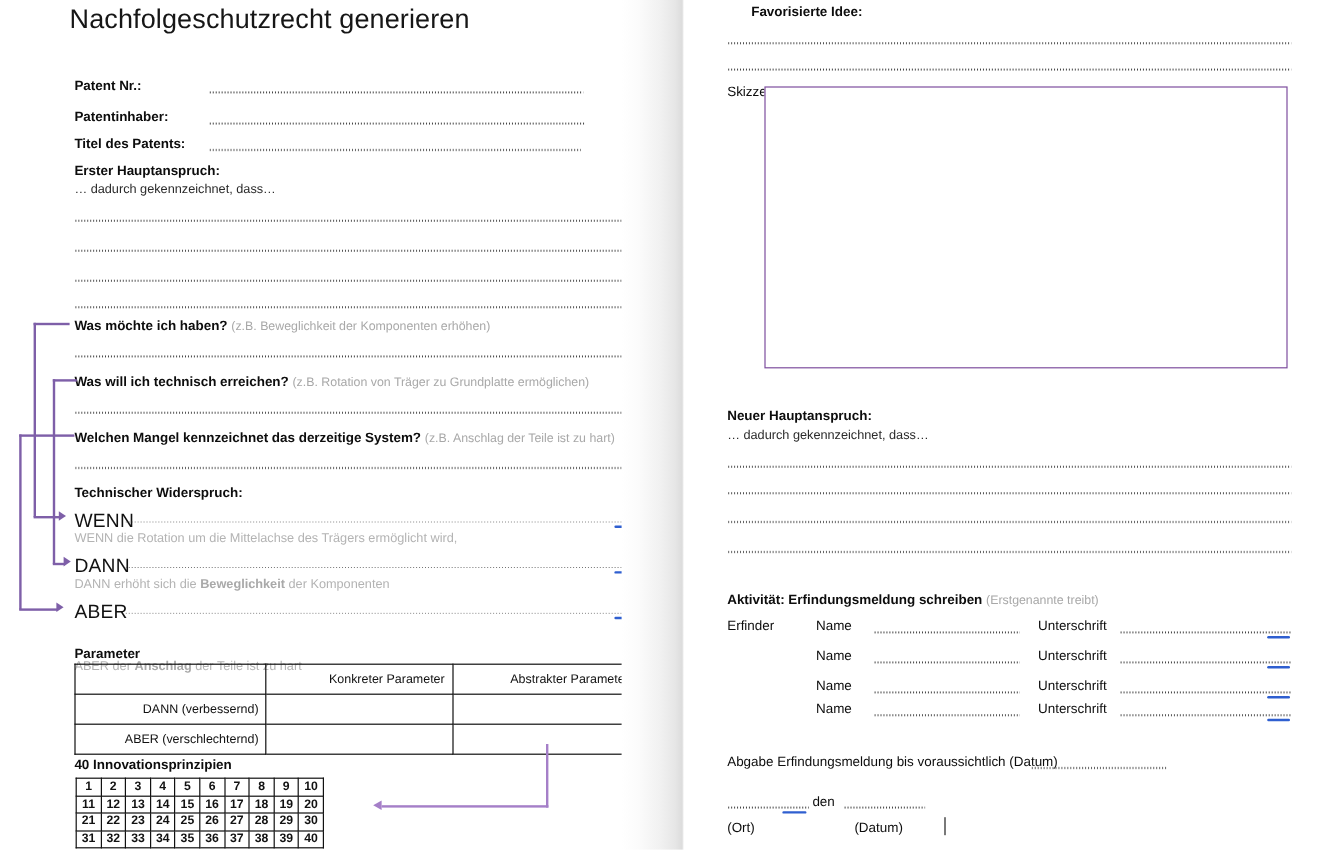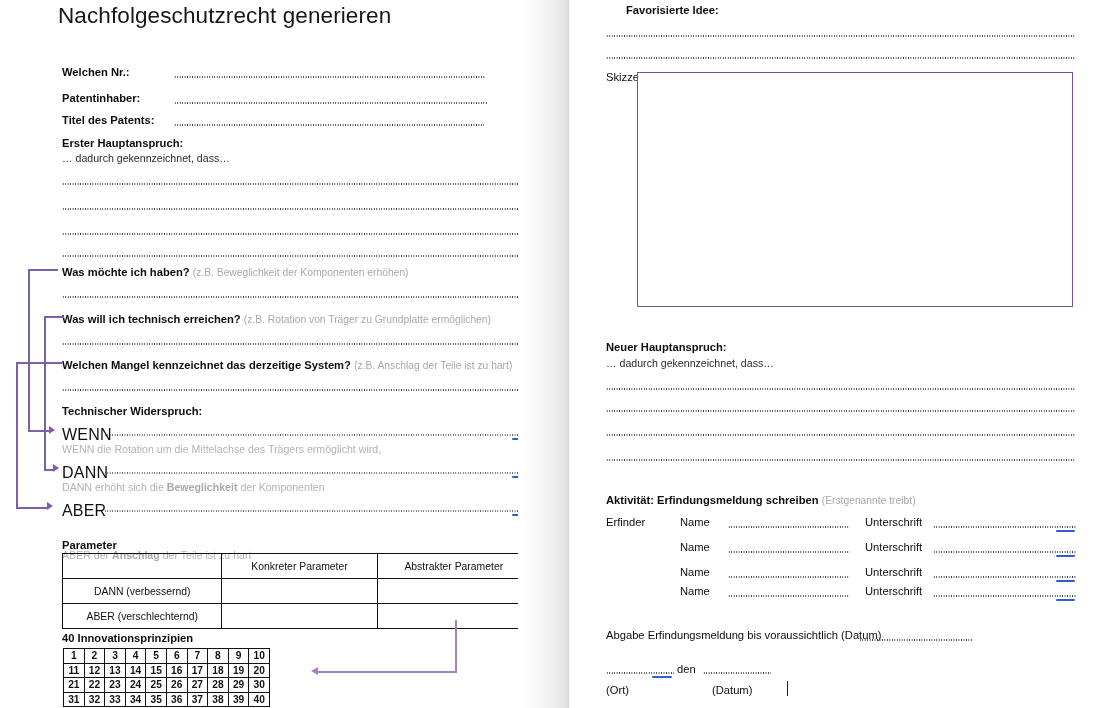--- a/index.html
+++ b/index.html
@@ -63,22 +63,22 @@
   .sq{ 
     position:absolute;height:2px;background:#2f5fd0;border-radius:1px;
   }
 
   
   .ptable{position:absolute;border-collapse:collapse;}
   .ptable td{
     border:1px solid #111;font-size:10.4px;color:#111;
     padding:0 6px;height:24px;vertical-align:middle;
   }
-  .ptable td.hd{text-align:center;}
-  .ptable td.rw{text-align:center;}
+  .ptable td.hd{text-align:right;}
+  .ptable td.rw{text-align:right;}
 
   .grid40{position:absolute;border-collapse:collapse;}
   .grid40 td{
     border:1px solid #111;width:19.6px;height:13.6px;
     text-align:center;vertical-align:middle;
     font-size:10.2px;font-weight:bold;color:#111;padding:0;
   }
 
   
   .sketch{
@@ -104,21 +104,21 @@
 </style>
 </head>
 <body>
 
 <div id="spread">
 
   <div class="page-left">
 
     <div class="ttl" style="left:58px;top:3px;">Nachfolgeschutzrecht generieren</div>
 
-    <div class="lbl" style="left:62px;top:66px;">Welchen Nr.:</div>
+    <div class="lbl" style="left:62px;top:66px;">Patent Nr.:</div>
     <div class="dots" style="left:174px;top:76px;width:312px;"></div>
 
     <div class="lbl" style="left:62px;top:92px;">Patentinhaber:</div>
     <div class="dots" style="left:174px;top:102px;width:314px;"></div>
 
     <div class="lbl" style="left:62px;top:114px;">Titel des Patents:</div>
     <div class="dots" style="left:174px;top:124px;width:310px;"></div>
 
     <div class="lbl" style="left:62px;top:137px;">Erster Hauptanspruch:</div>
     <div class="sub" style="left:62px;top:152px;">… dadurch gekennzeichnet, dass…</div>

